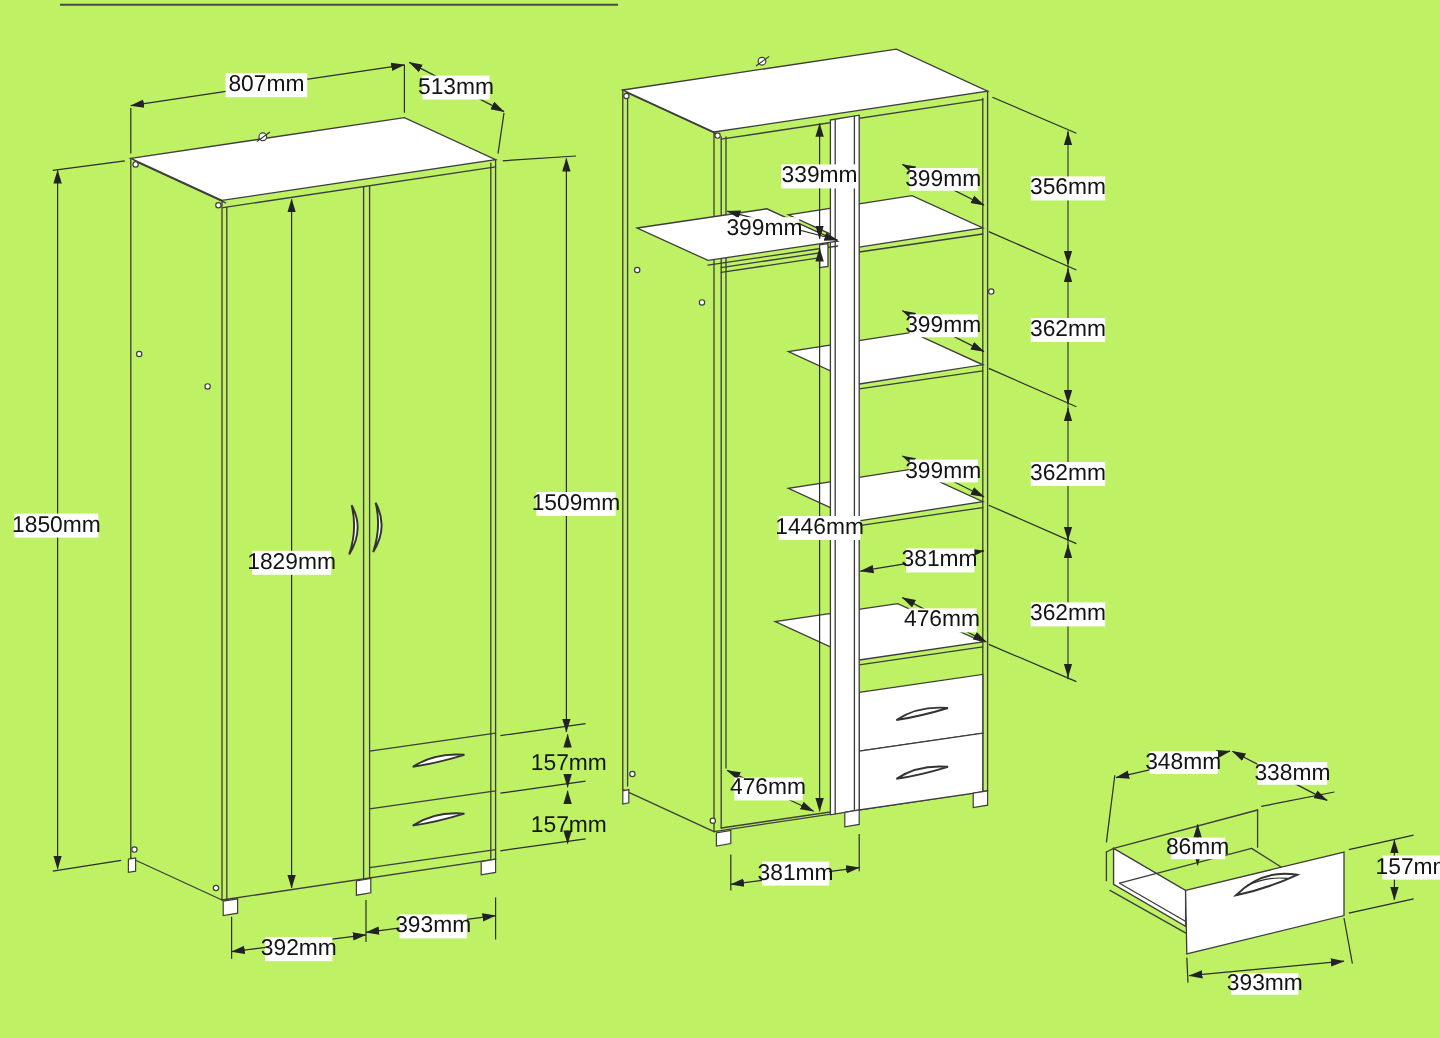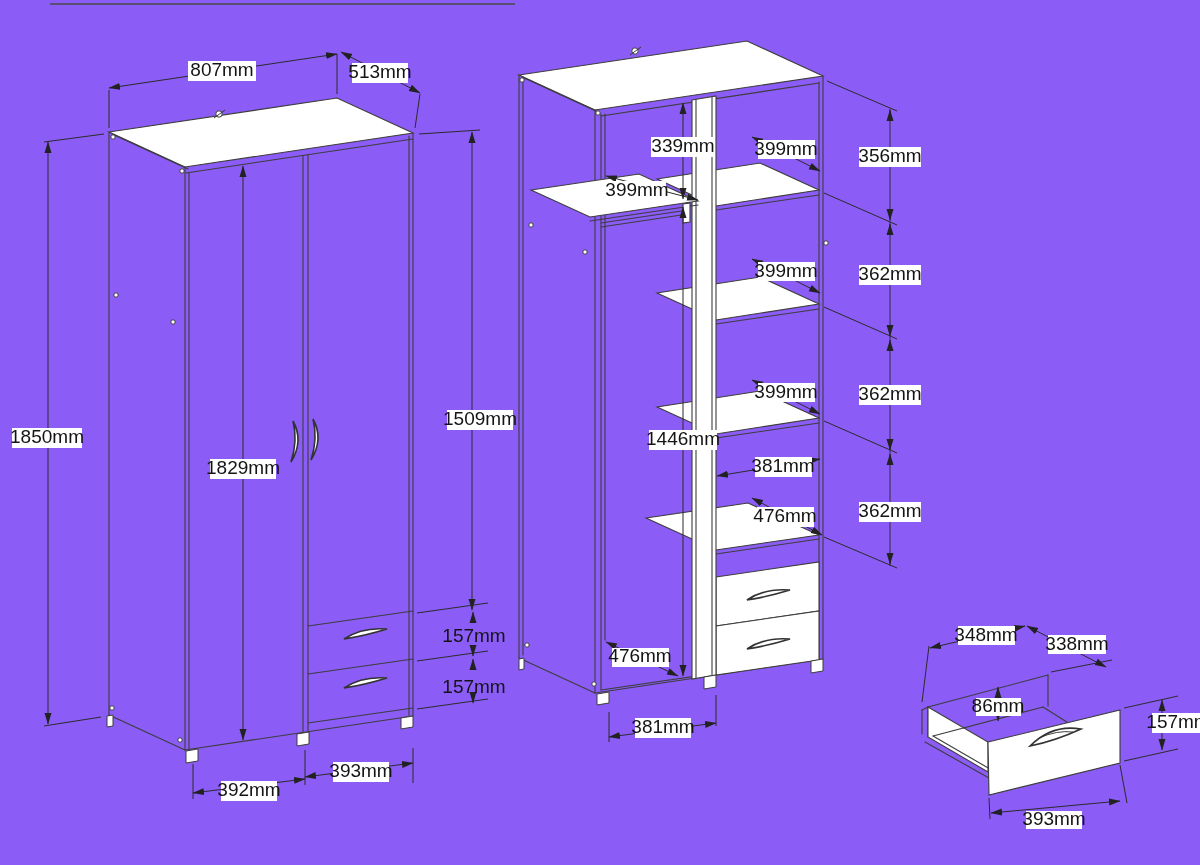--- a/index.html
+++ b/index.html
@@ -1,16 +1,16 @@
 <!DOCTYPE html>
 <html><head>
 <meta charset="utf-8">
 <style>
   html,body{margin:0;padding:0;background:#ffffff;}
-  .stage{position:relative;width:1200px;height:865px;background:#8b5cf6;overflow:hidden;text-decoration:underline;}
+  .stage{position:relative;width:1200px;height:865px;background:#bef264;overflow:hidden;text-decoration:underline;}
   svg{display:block;}
   .ln{stroke:#3d3d3d;stroke-width:1.1;fill:none;stroke-linecap:round;}
   .fw{fill:#ffffff;stroke:#3d3d3d;stroke-width:1.1;}
   .dim{stroke:#2b2b2b;stroke-width:1;fill:none;}
   .thin{stroke:#2b2b2b;stroke-width:0.9;fill:none;}
   .bg{fill:#ffffff;}
   .lbl{font-family:"Liberation Sans","DejaVu Sans",sans-serif;font-size:19px;fill:#141414;}
   .hole{fill:#ffffff;stroke:#3d3d3d;stroke-width:1;}
   .foot{fill:#ffffff;stroke:#3d3d3d;stroke-width:1;}
   .handle{fill:#ffffff;stroke:#333;stroke-width:1.6;}

